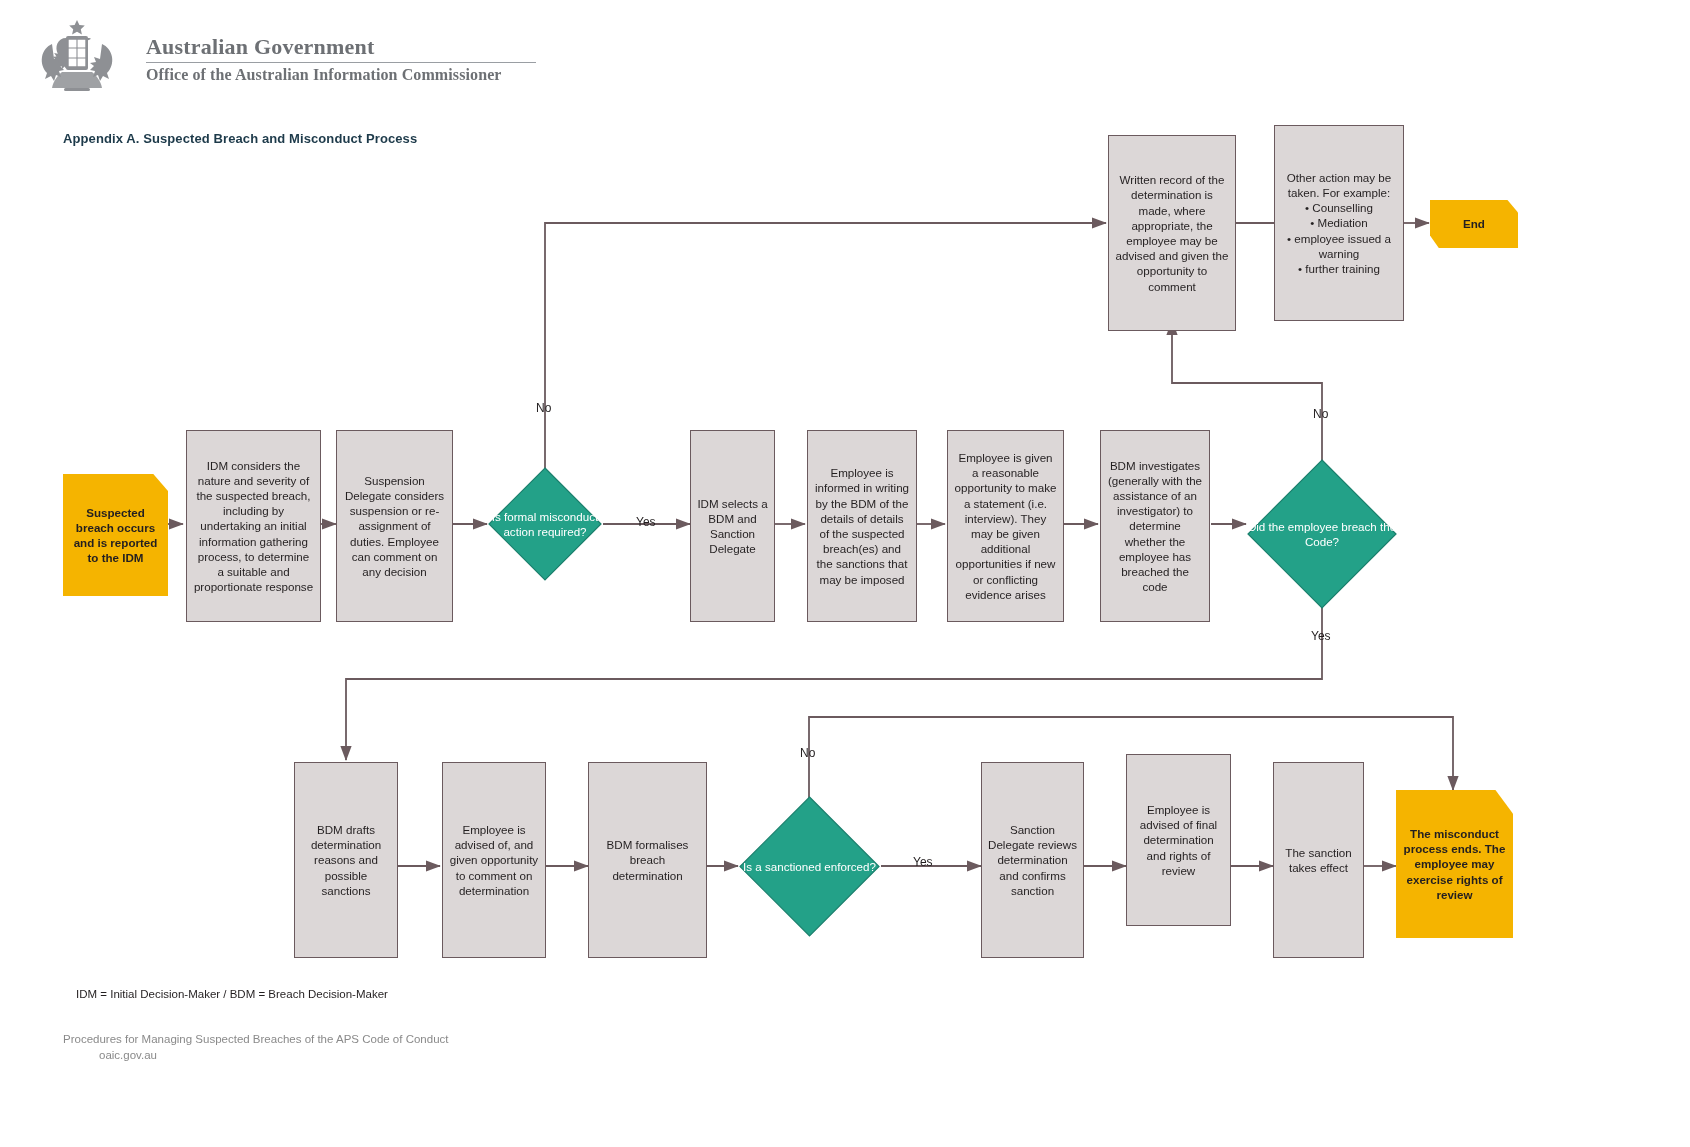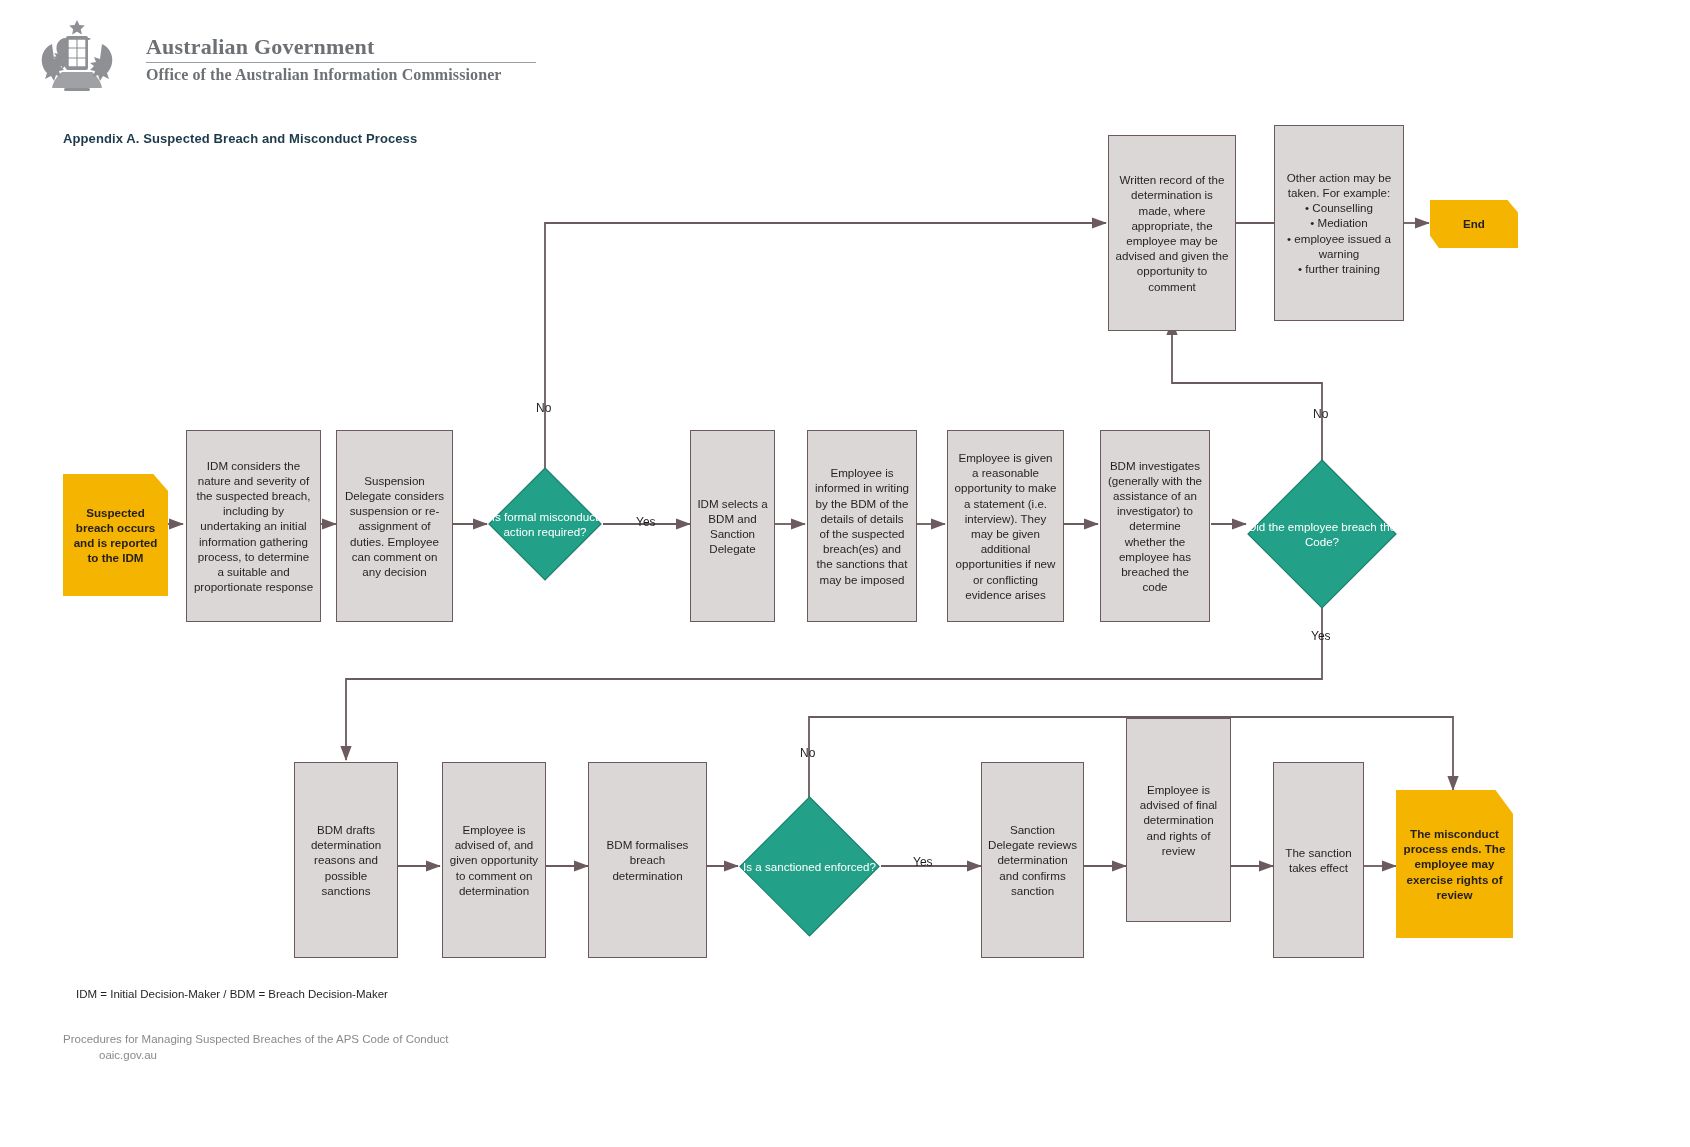--- a/index.html
+++ b/index.html
@@ -196,21 +196,21 @@
     <svg viewBox="0 0 143 143" width="143" height="143">
       <polygon points="71.5,2 141,71.5 71.5,141 2,71.5" fill="#23a188" stroke="#1b7f6c" stroke-width="1.2"></polygon>
     </svg>
     <div class="dec-lbl">Is a sanctioned enforced?</div>
   </div>
 
   <div class="node proc" style="left:981px;top:762px;width:103px;height:196px;">
     <span>Sanction Delegate reviews determination and confirms sanction</span>
   </div>
 
-  <div class="node proc" style="left:1126px;top:718px;width:105px;height:204px;">
+  <div class="node proc" style="left:1126px;top:754px;width:105px;height:172px;">
     <span>Employee is advised of final determination and rights of review</span>
   </div>
 
   <div class="node proc" style="left:1273px;top:762px;width:91px;height:196px;">
     <span>The sanction takes effect</span>
   </div>
 
   <div class="node term" style="left:1396px;top:790px;width:117px;height:148px;clip-path:polygon(0 0,85% 0,100% 16%,100% 100%,0 100%);">
     <span>The misconduct process ends. The employee may exercise rights of review</span>
   </div>

